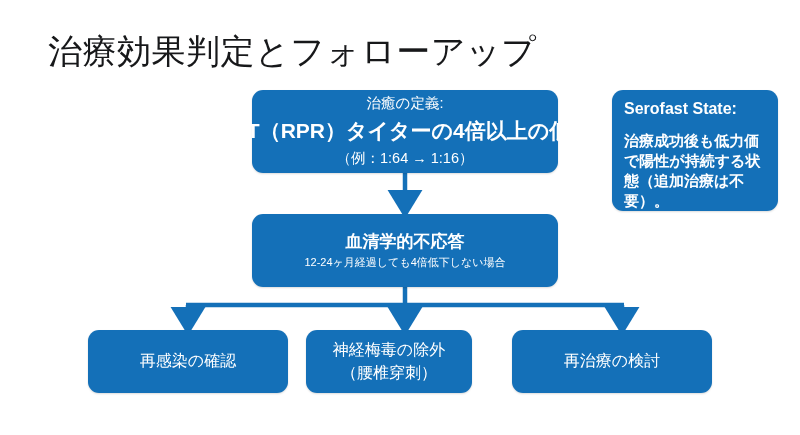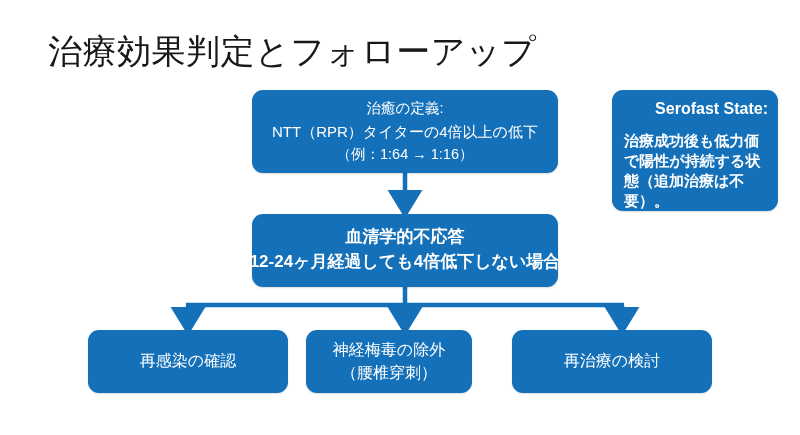--- a/index.html
+++ b/index.html
@@ -58,23 +58,23 @@
     width: 306px;
     height: 83px;
     padding: 5px 6px;
   }
   #node-definition .ln-1 {
     font-size: 14.5px;
     line-height: 1.5;
     font-weight: 500;
   }
   #node-definition .ln-2 {
-    font-size: 15px;
+    font-size: 21px;
     line-height: 1.55;
-    font-weight: 400;
+    font-weight: 700;
     text-align: right;
   }
   #node-definition .ln-3 {
     font-size: 14.5px;
     line-height: 1.55;
     font-weight: 500;
   }
 
   
   #node-nonresponse {
@@ -88,33 +88,33 @@
     font-size: 17px;
     line-height: 1.35;
     font-weight: 700;
   }
   #node-nonresponse .ln-2 {
     font-size: 17px;
     line-height: 1.3;
     font-weight: 700;
   }
   #node-nonresponse .ln-3 {
-    font-size: 17px;
+    font-size: 11px;
     line-height: 1.5;
-    font-weight: 700;
+    font-weight: 400;
   }
 
   
   #node-serofast {
     left: 612px;
     top: 90px;
     width: 166px;
     height: 121px;
     padding: 9px 10px 8px 12px;
-    align-items: flex-end;
+    align-items: flex-start;
     justify-content: flex-start;
     text-align: left;
   }
   #node-serofast .ln-title {
     font-size: 16px;
     font-weight: 700;
     line-height: 1.3;
     margin-bottom: 11px;
   }
   #node-serofast .ln-body {

